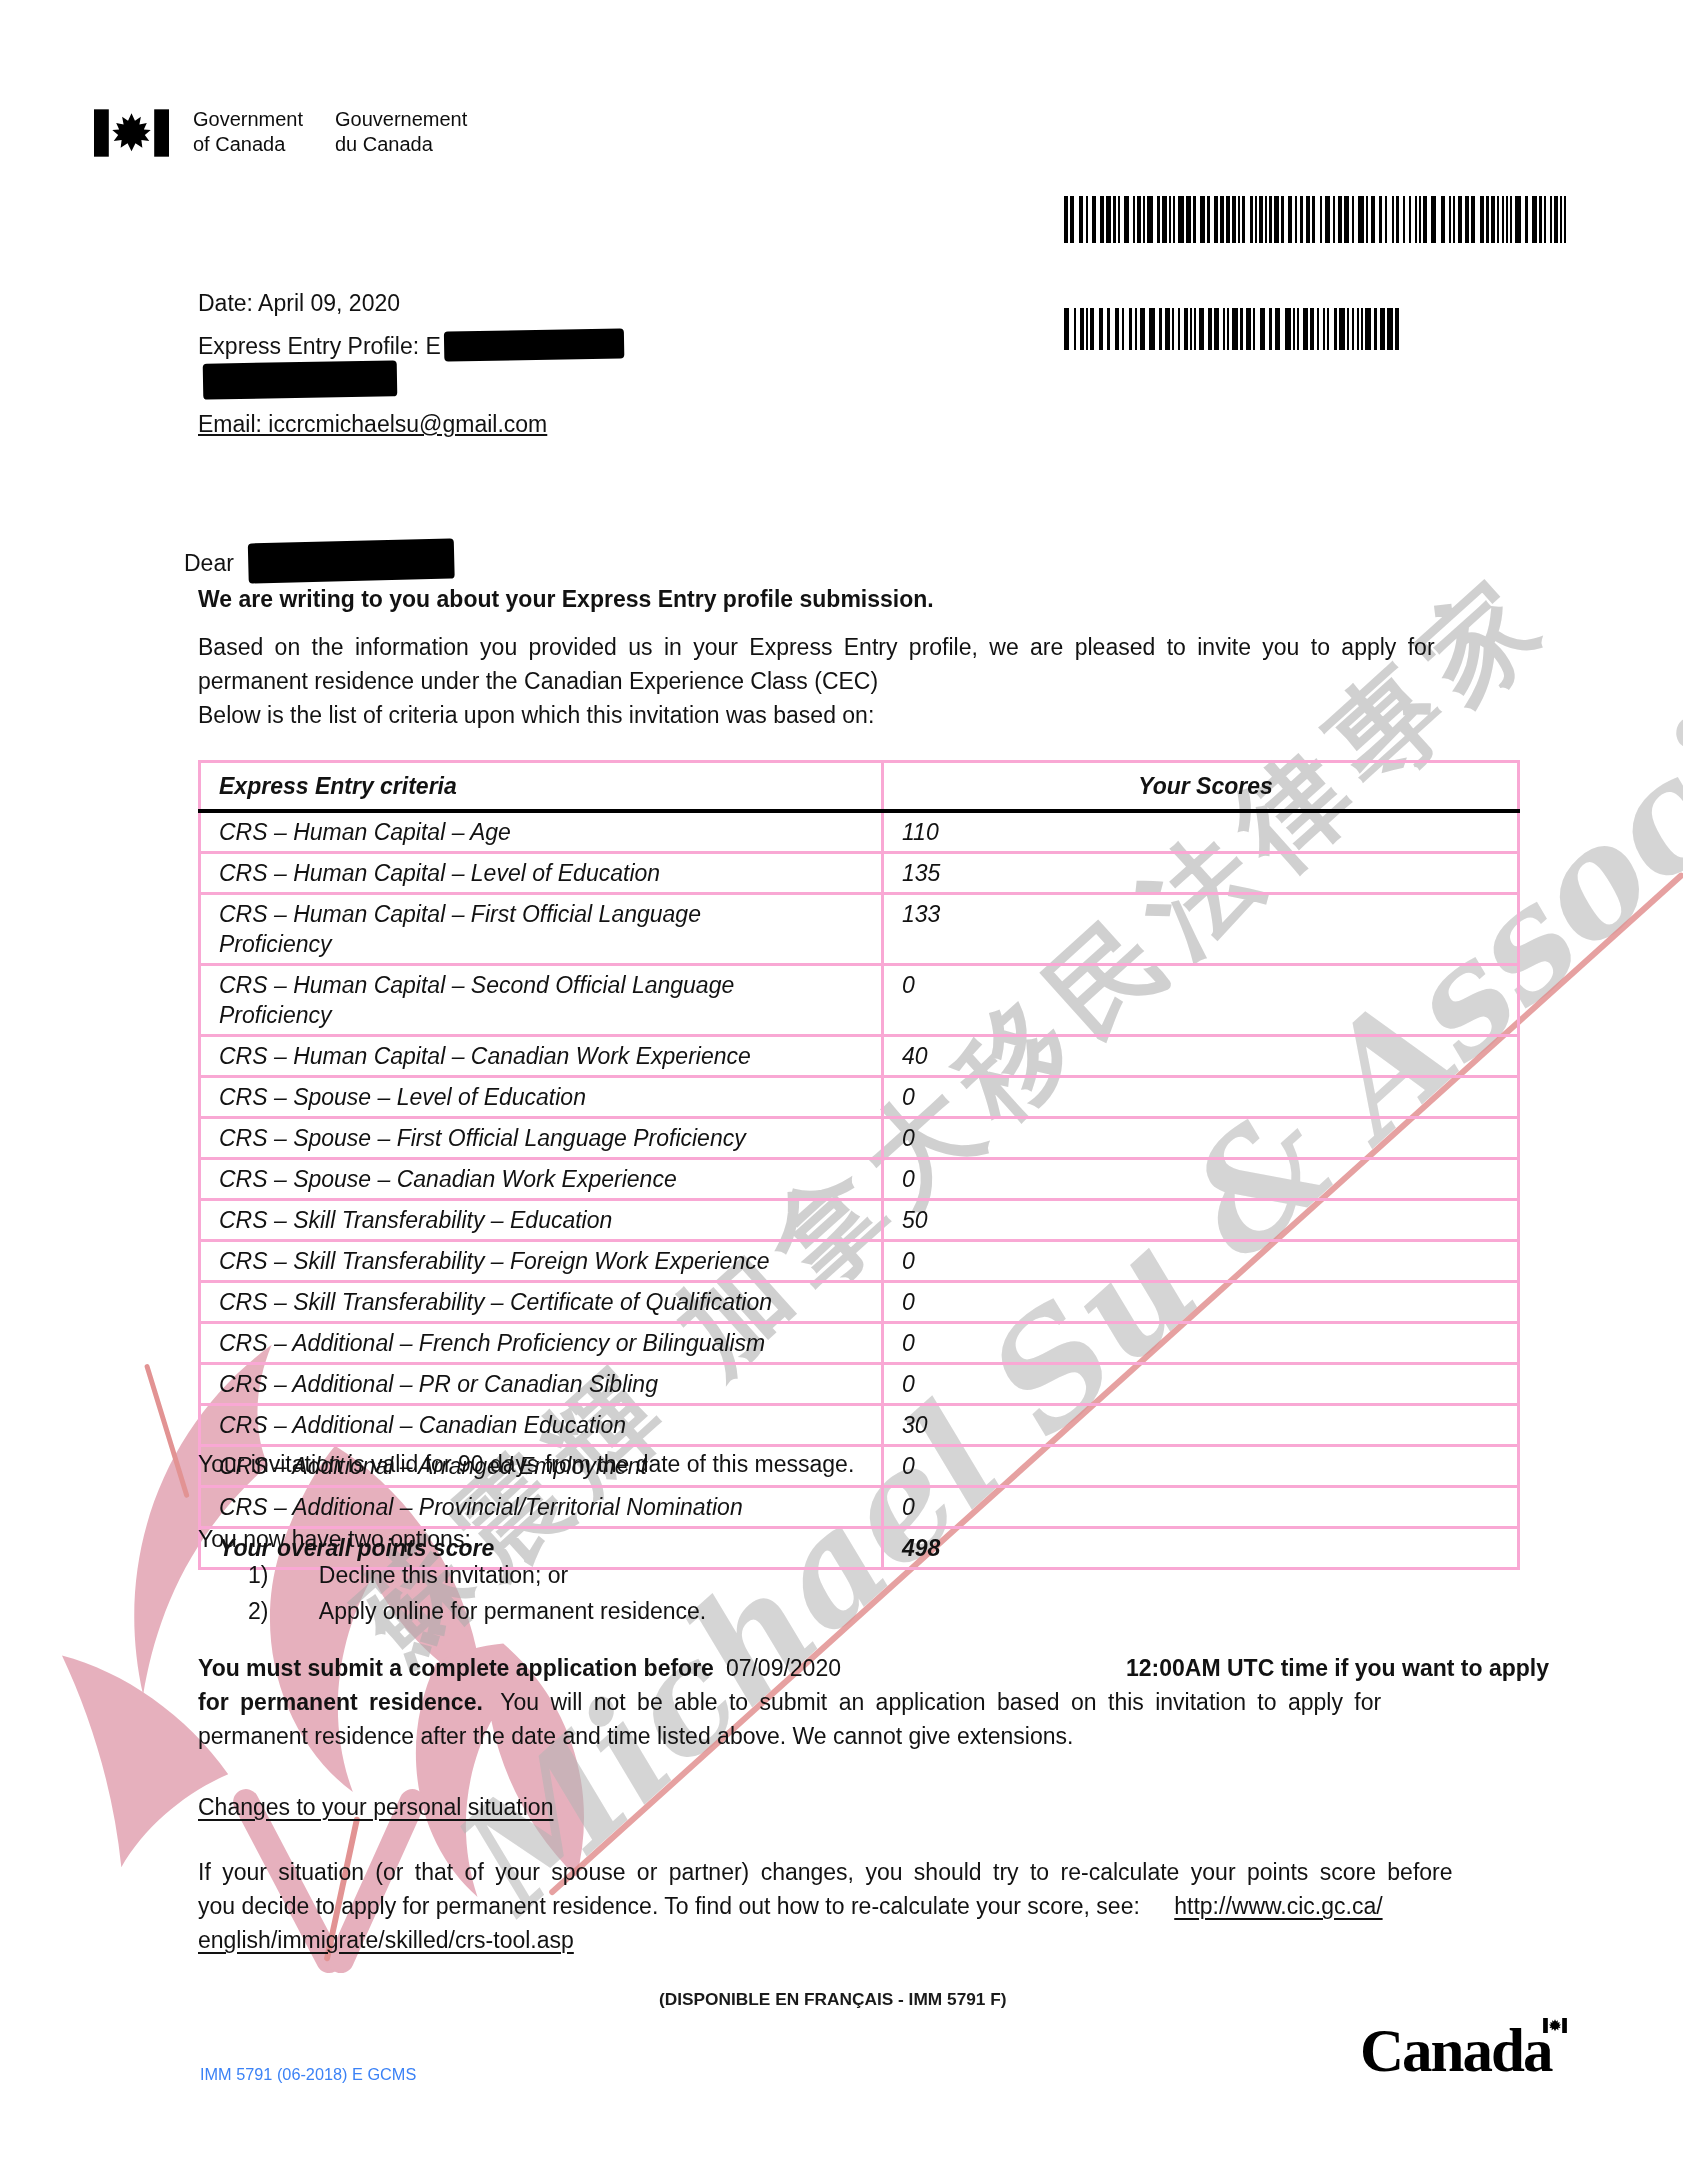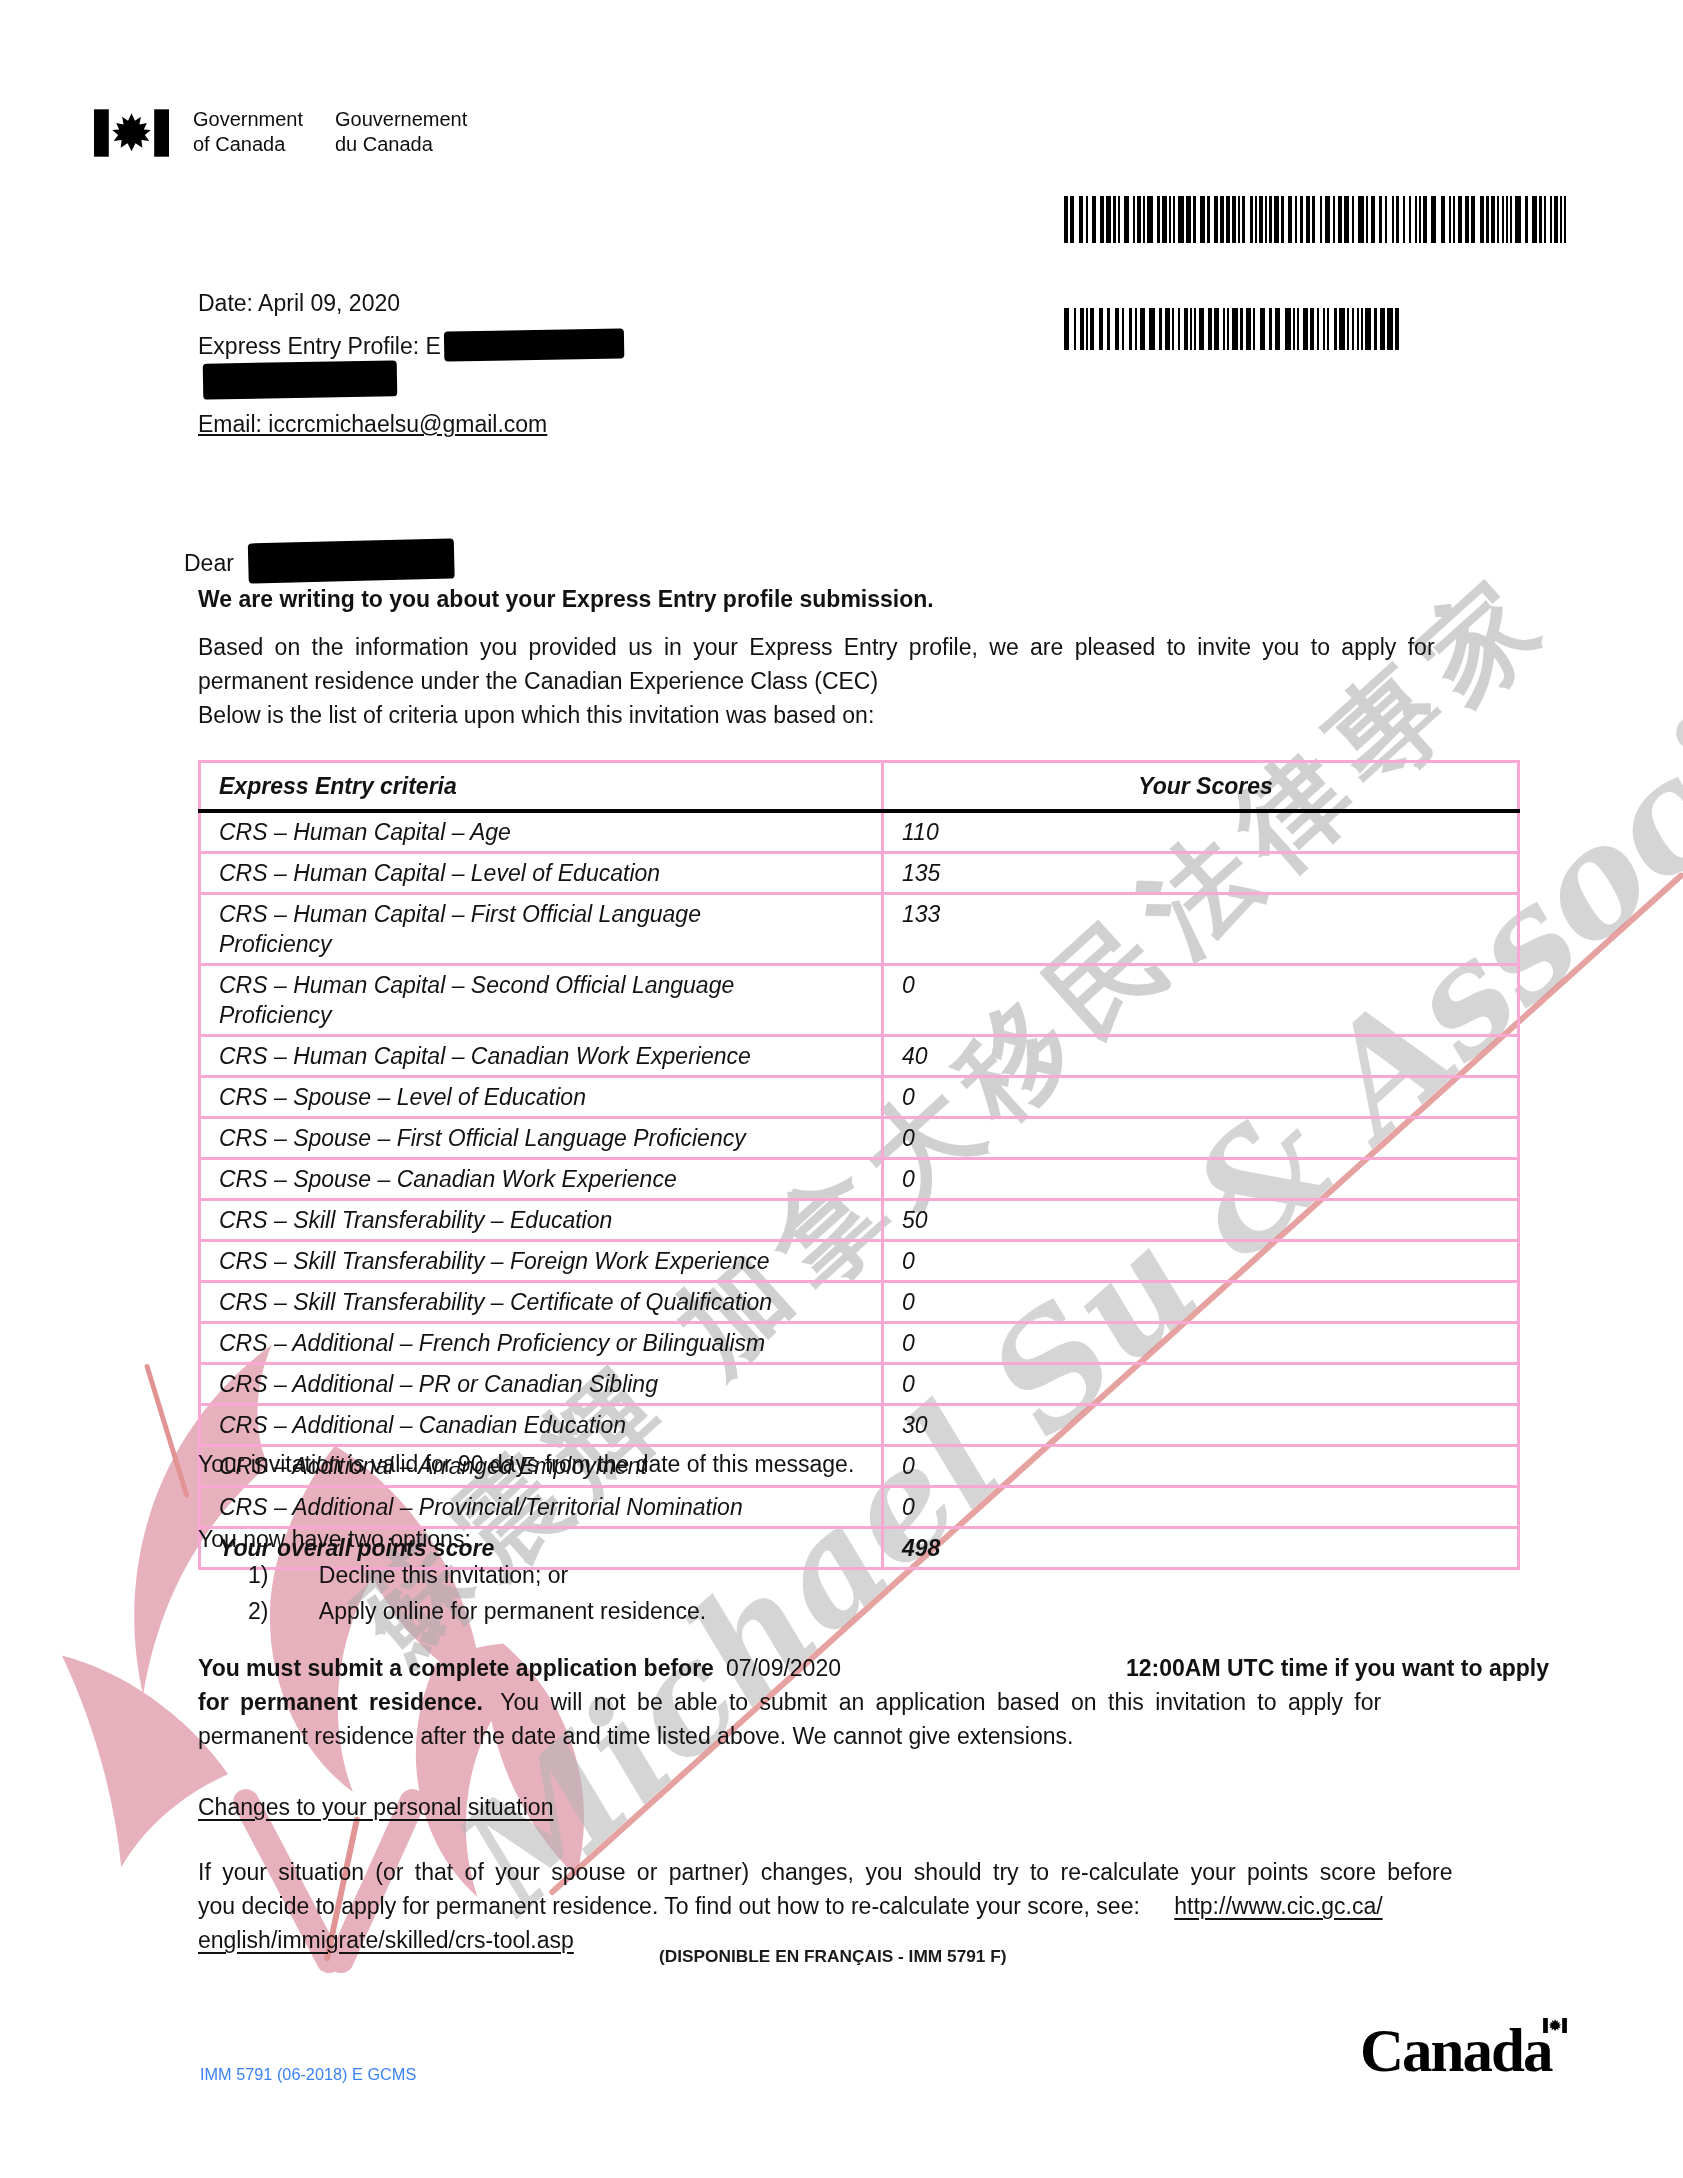--- a/index.html
+++ b/index.html
@@ -202,21 +202,21 @@
 
     <div class="abs" style="left:198px;top:1855px;width:1366px;">
       <div class="body-text nowrap ws2">If your situation (or that of your spouse or partner) changes, you should try to re-calculate your points score before</div>
       <div class="body-text nowrap">
         <span>you decide to apply for permanent residence.  To find out how to re-calculate your score, see:  </span><span class="underline" style="margin-left:28px;">http://www.cic.gc.ca/</span>
       </div>
       <div class="body-text nowrap underline" style="display:inline-block;">english/immigrate/skilled/crs-tool.asp</div>
     </div>
 
     <div class="abs nowrap" style="left:200px;top:2065px;font-size:16.3px;color:#3b82f6;">IMM 5791 (06-2018) E GCMS</div>
-    <div class="abs nowrap bold" style="left:659px;top:1946px;font-size:17.3px;color:#1a1a1a;">(DISPONIBLE EN FRANÇAIS - IMM 5791 F)</div>
+    <div class="abs nowrap bold" style="left:659px;top:1989px;font-size:17.3px;color:#1a1a1a;">(DISPONIBLE EN FRANÇAIS - IMM 5791 F)</div>
     <div class="abs" style="left:1360px;top:2016px;">
       <span class="wordmark">Canada</span>
       <svg width="30" height="15" viewBox="0 0 76 48" style="position:absolute;left:180px;top:2px;">
         <rect x="0" y="0" width="15" height="48" fill="#000"></rect>
         <rect x="61" y="0" width="15" height="48" fill="#000"></rect>
         <path fill="#000" d="M38 4 L41.5 11.5 L47.5 7.5 L46 15.5 L53.5 13.8 L50.5 20.5 L57.5 21 L51.5 26 L56 32 L48 31 L49 39 L42 34.5 L38 42.5 L34 34.5 L27 39 L28 31 L20 32 L24.5 26 L18.5 21 L25.5 20.5 L22.5 13.8 L30 15.5 L28.5 7.5 L34.5 11.5 Z"></path>
       </svg>
     </div>
 
   </div>

